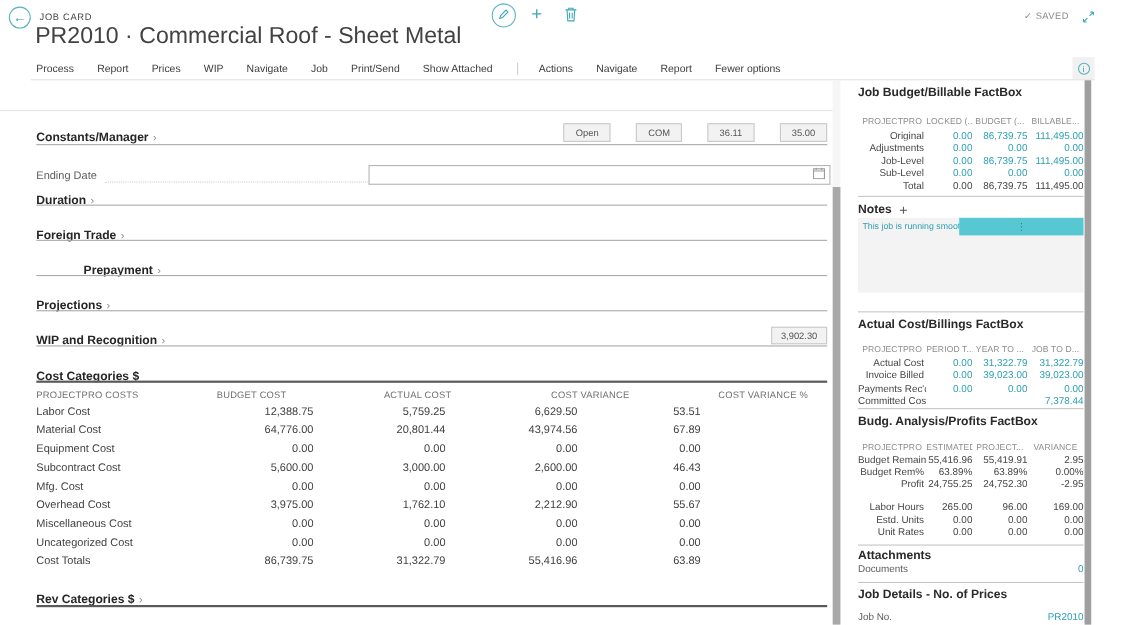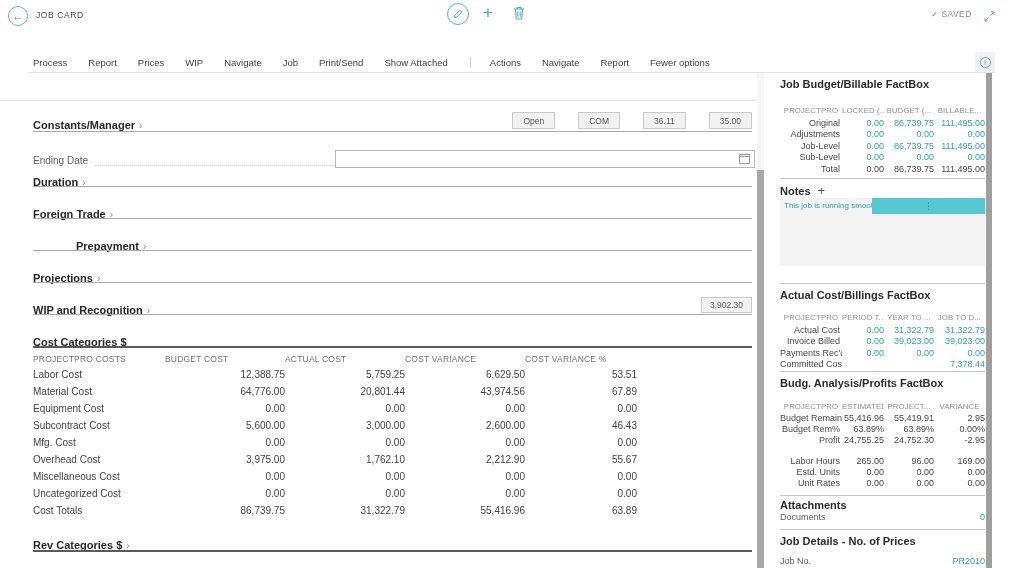--- a/index.html
+++ b/index.html
@@ -47,21 +47,21 @@
   .dotted-leader { left:95px; top:165px; width:240px; border-bottom:1px dotted #cfcfcf; height:1px; }
   .date-input { left:335px; top:150px; width:420px; height:18px; border:1px solid #b5b5b5; background:#fff;
                 display:flex; align-items:center; justify-content:flex-end; padding-right:4px; }
 
   
   .trow { display:grid; align-items:center; }
   .hcell, .tcell { white-space:nowrap; overflow:hidden; }
 
   .cost-table { left:33px; top:352px; width:604px; }
   .cost-table .trow { grid-template-columns:132px 120px 120px 120px 112px; height:17px; }
-  .cost-table .thead { height:14px; }
+  .cost-table .thead { height:14px;gap:32px; }
   .cost-table .hcell { font-size:8.5px; color:#707070; letter-spacing:.2px; text-align:left; }
   .cost-table .tcell { font-size:10px; color:#3f3f3f; text-align:right; }
   .cost-table .tcell.c0 { text-align:left; }
 
   .fb-table { width:205px; }
   .fb-table .trow { grid-template-columns:62px 42px 50px 51px; height:11.5px; }
   .fb-table .thead { height:14px; }
   .fb-table .hcell { font-size:7.8px; color:#8c8c8c; text-align:center; letter-spacing:.1px; }
   .fb-table .tcell { font-size:9px; text-align:right; color:#454545; }
   .fb-table .tcell.c0 { color:#474747; padding-right:2px; }
@@ -87,20 +87,21 @@
   .fb-sb { left:986px; top:73px; width:6px; height:495px; background:#efefef; }
   .fb-sb .thumb { position:absolute; left:0; top:0; width:6px; height:495px; background:#9f9f9f; }
 </style>
 </head>
 <body>
 
 <div id="screen">
 
   <div class="abs back-btn"><span>←</span></div>
   <div class="abs page-type">JOB CARD</div>
+  <div class="abs page-title">PR2010 · Commercial Roof - Sheet Metal</div>
 
   <div class="abs circle-btn">
     <span>
       <svg width="10" height="10" viewBox="0 0 10 10">
           <path d="M1.3 8.7l.8-2.6 4.9-4.9 1.8 1.8-4.9 4.9z" fill="none" stroke="#3fa9ba" stroke-width="1"></path>
         </svg>
     </span>
   </div>
   <div class="abs plus-btn"><span>+</span></div>
   <div class="abs trash-btn">

